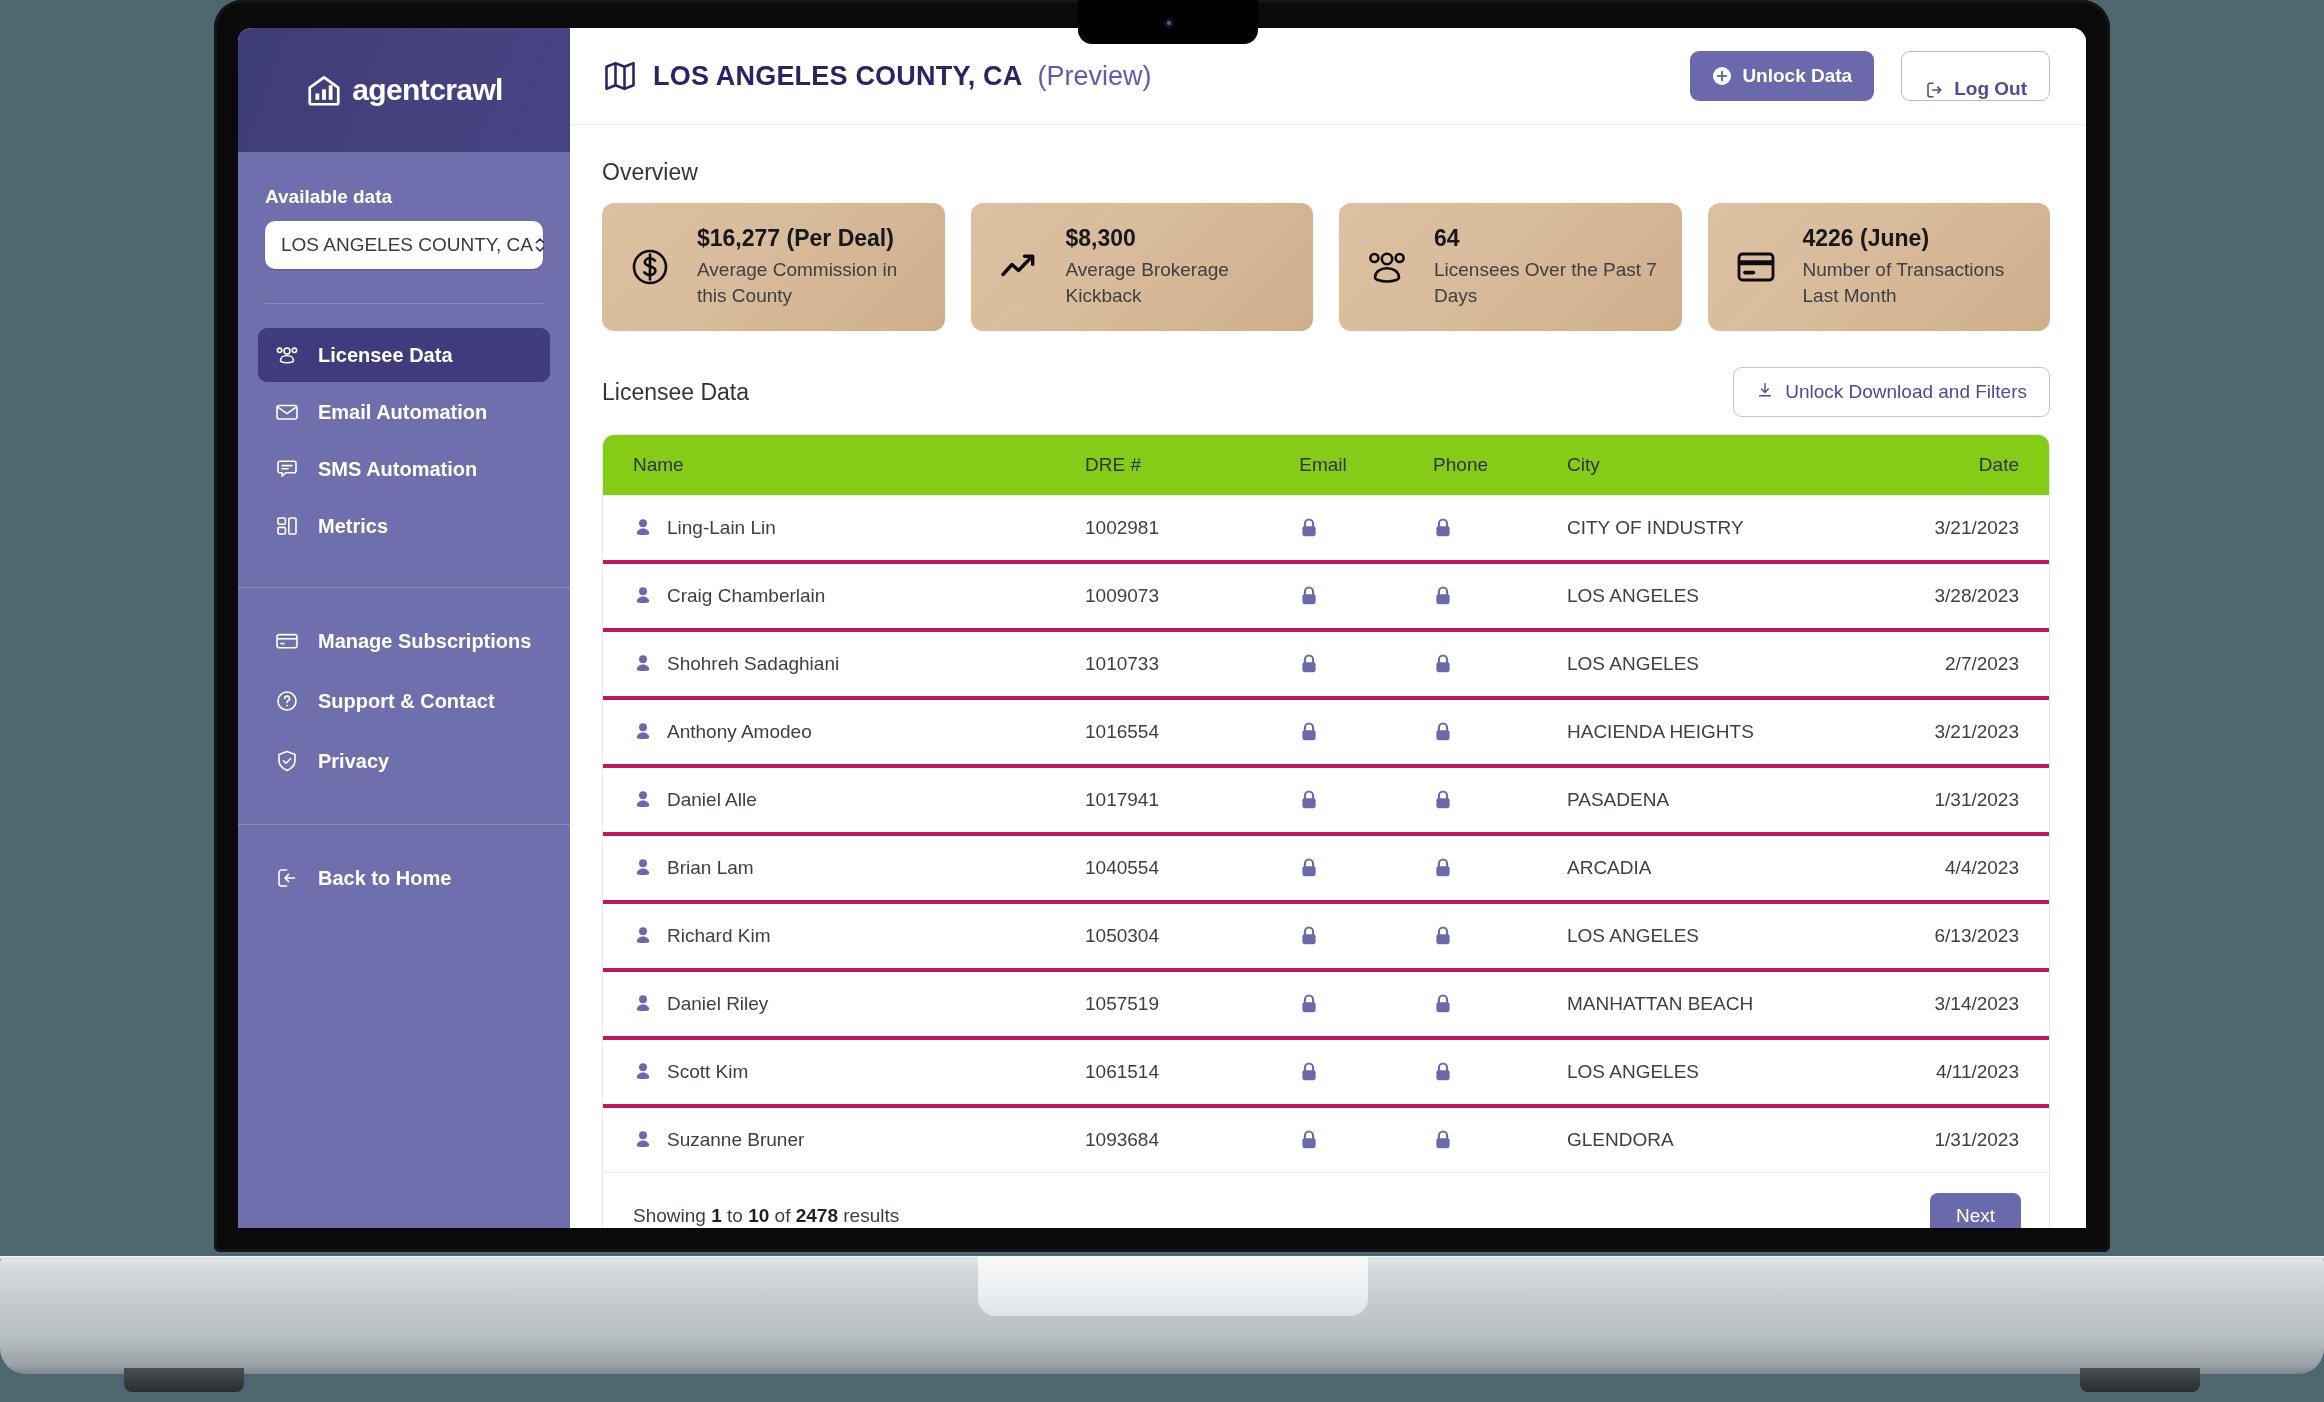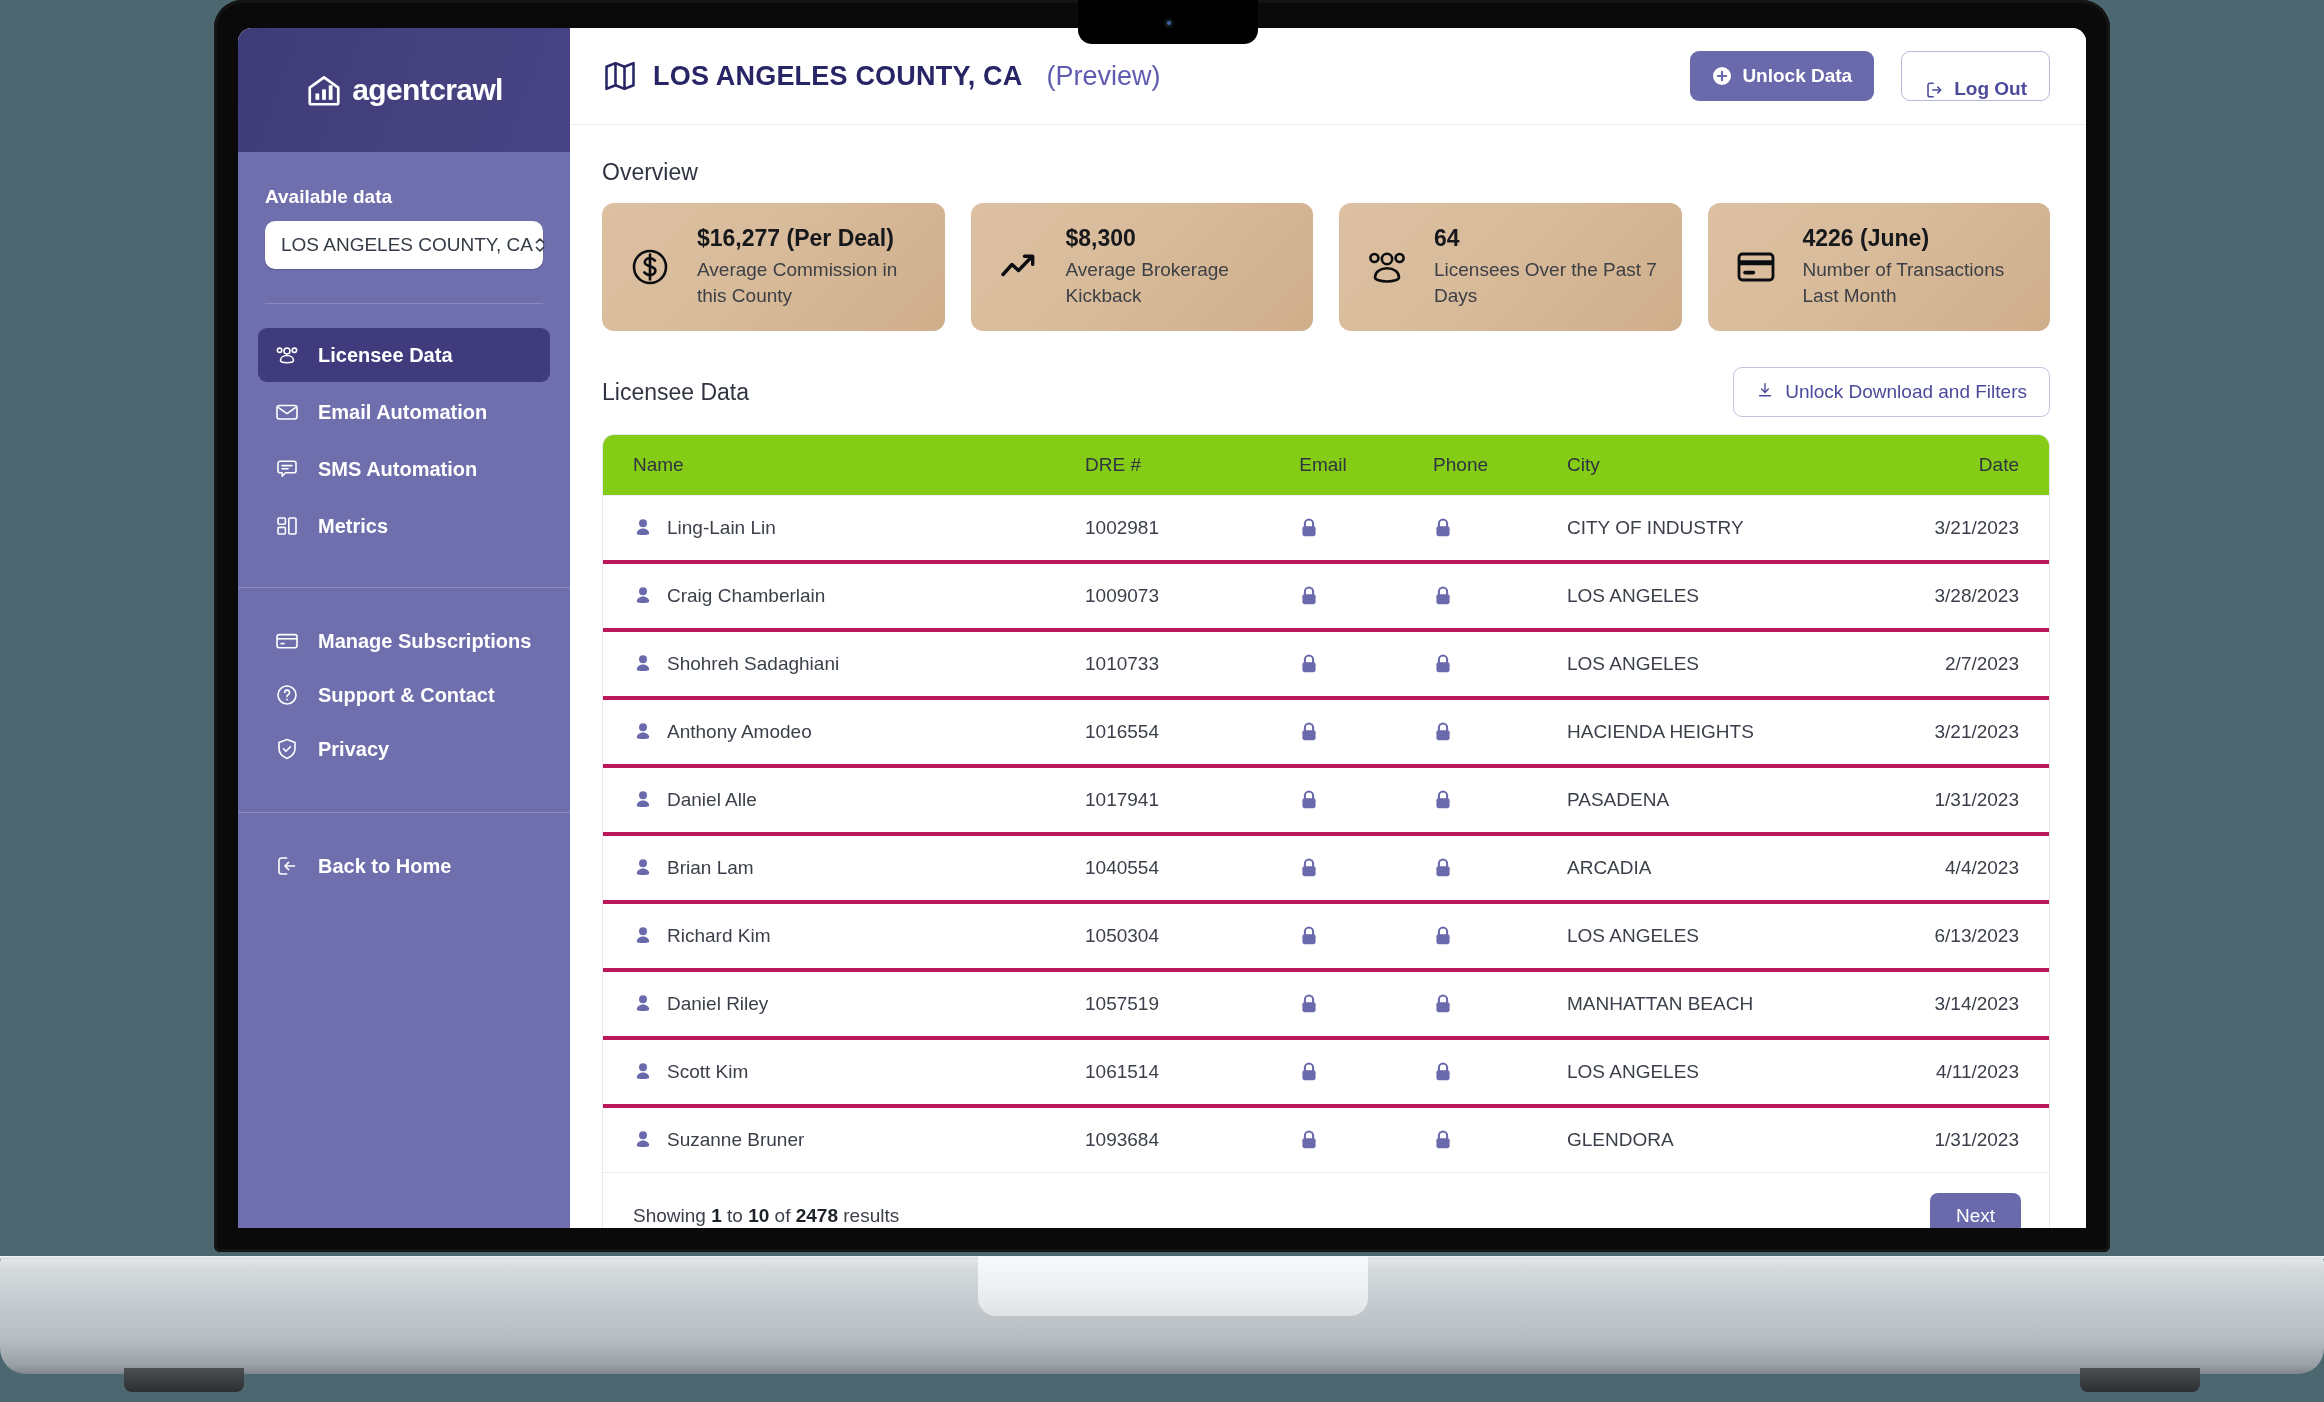--- a/index.html
+++ b/index.html
@@ -128,36 +128,36 @@
     display:flex; align-items:center; gap: 18px;
     height: 54px; padding: 0 16px;
     border-radius: 9px;
     font-size: 20px; font-weight: 700; color:#ffffff;
     cursor: pointer;
   }
   .nav-item.active { background: #3f3b7c; }
   .nav-ico { width: 26px; height: 26px; flex:0 0 26px; display:block; }
 
   .nav-gap-sm { height: 20px; }
-  .nav2 { padding: 26px 20px 0 20px; display:flex; flex-direction:column; }
+  .nav2 { padding: 26px 20px 0 20px; display:flex; flex-direction:column; gap: 6px; }
   .nav3 { padding: 26px 20px 0 20px; }
 
   
   .main { flex:1; display:flex; flex-direction:column; min-width:0; background:#fff; }
 
   .topbar {
     height: 97px; flex:0 0 97px;
     display:flex; align-items:center;
     padding: 0 36px 0 32px;
     border-bottom: 1px solid #ececf2;
   }
   .title-wrap { display:flex; align-items:center; gap: 15px; flex:1; min-width:0; }
   .map-ico { width: 36px; height: 36px; flex:0 0 36px; }
   .page-title { font-size: 27px; font-weight: 700; color:#282566; letter-spacing:.2px; }
-  .page-sub { font-size: 27px; font-weight: 400; color:#5e5bb0; margin-left: 9px; }
+  .page-sub { font-size: 27px; font-weight: 400; color:#5e5bb0; }
 
   .topbtns { display:flex; align-items:center; gap: 27px; }
   .btn {
     display:flex; align-items:center; gap:10px;
     height: 50px; padding: 0 22px;
     border-radius: 9px; font-size: 19px; font-weight: 700;
     cursor: pointer; white-space: nowrap;
   }
   .btn-primary { background: #6a69ac; color:#fff; }
   .btn-outline { background:#fff; color:#4b4a9c; border: 1.6px solid #b9b8db; align-items: flex-end; }

